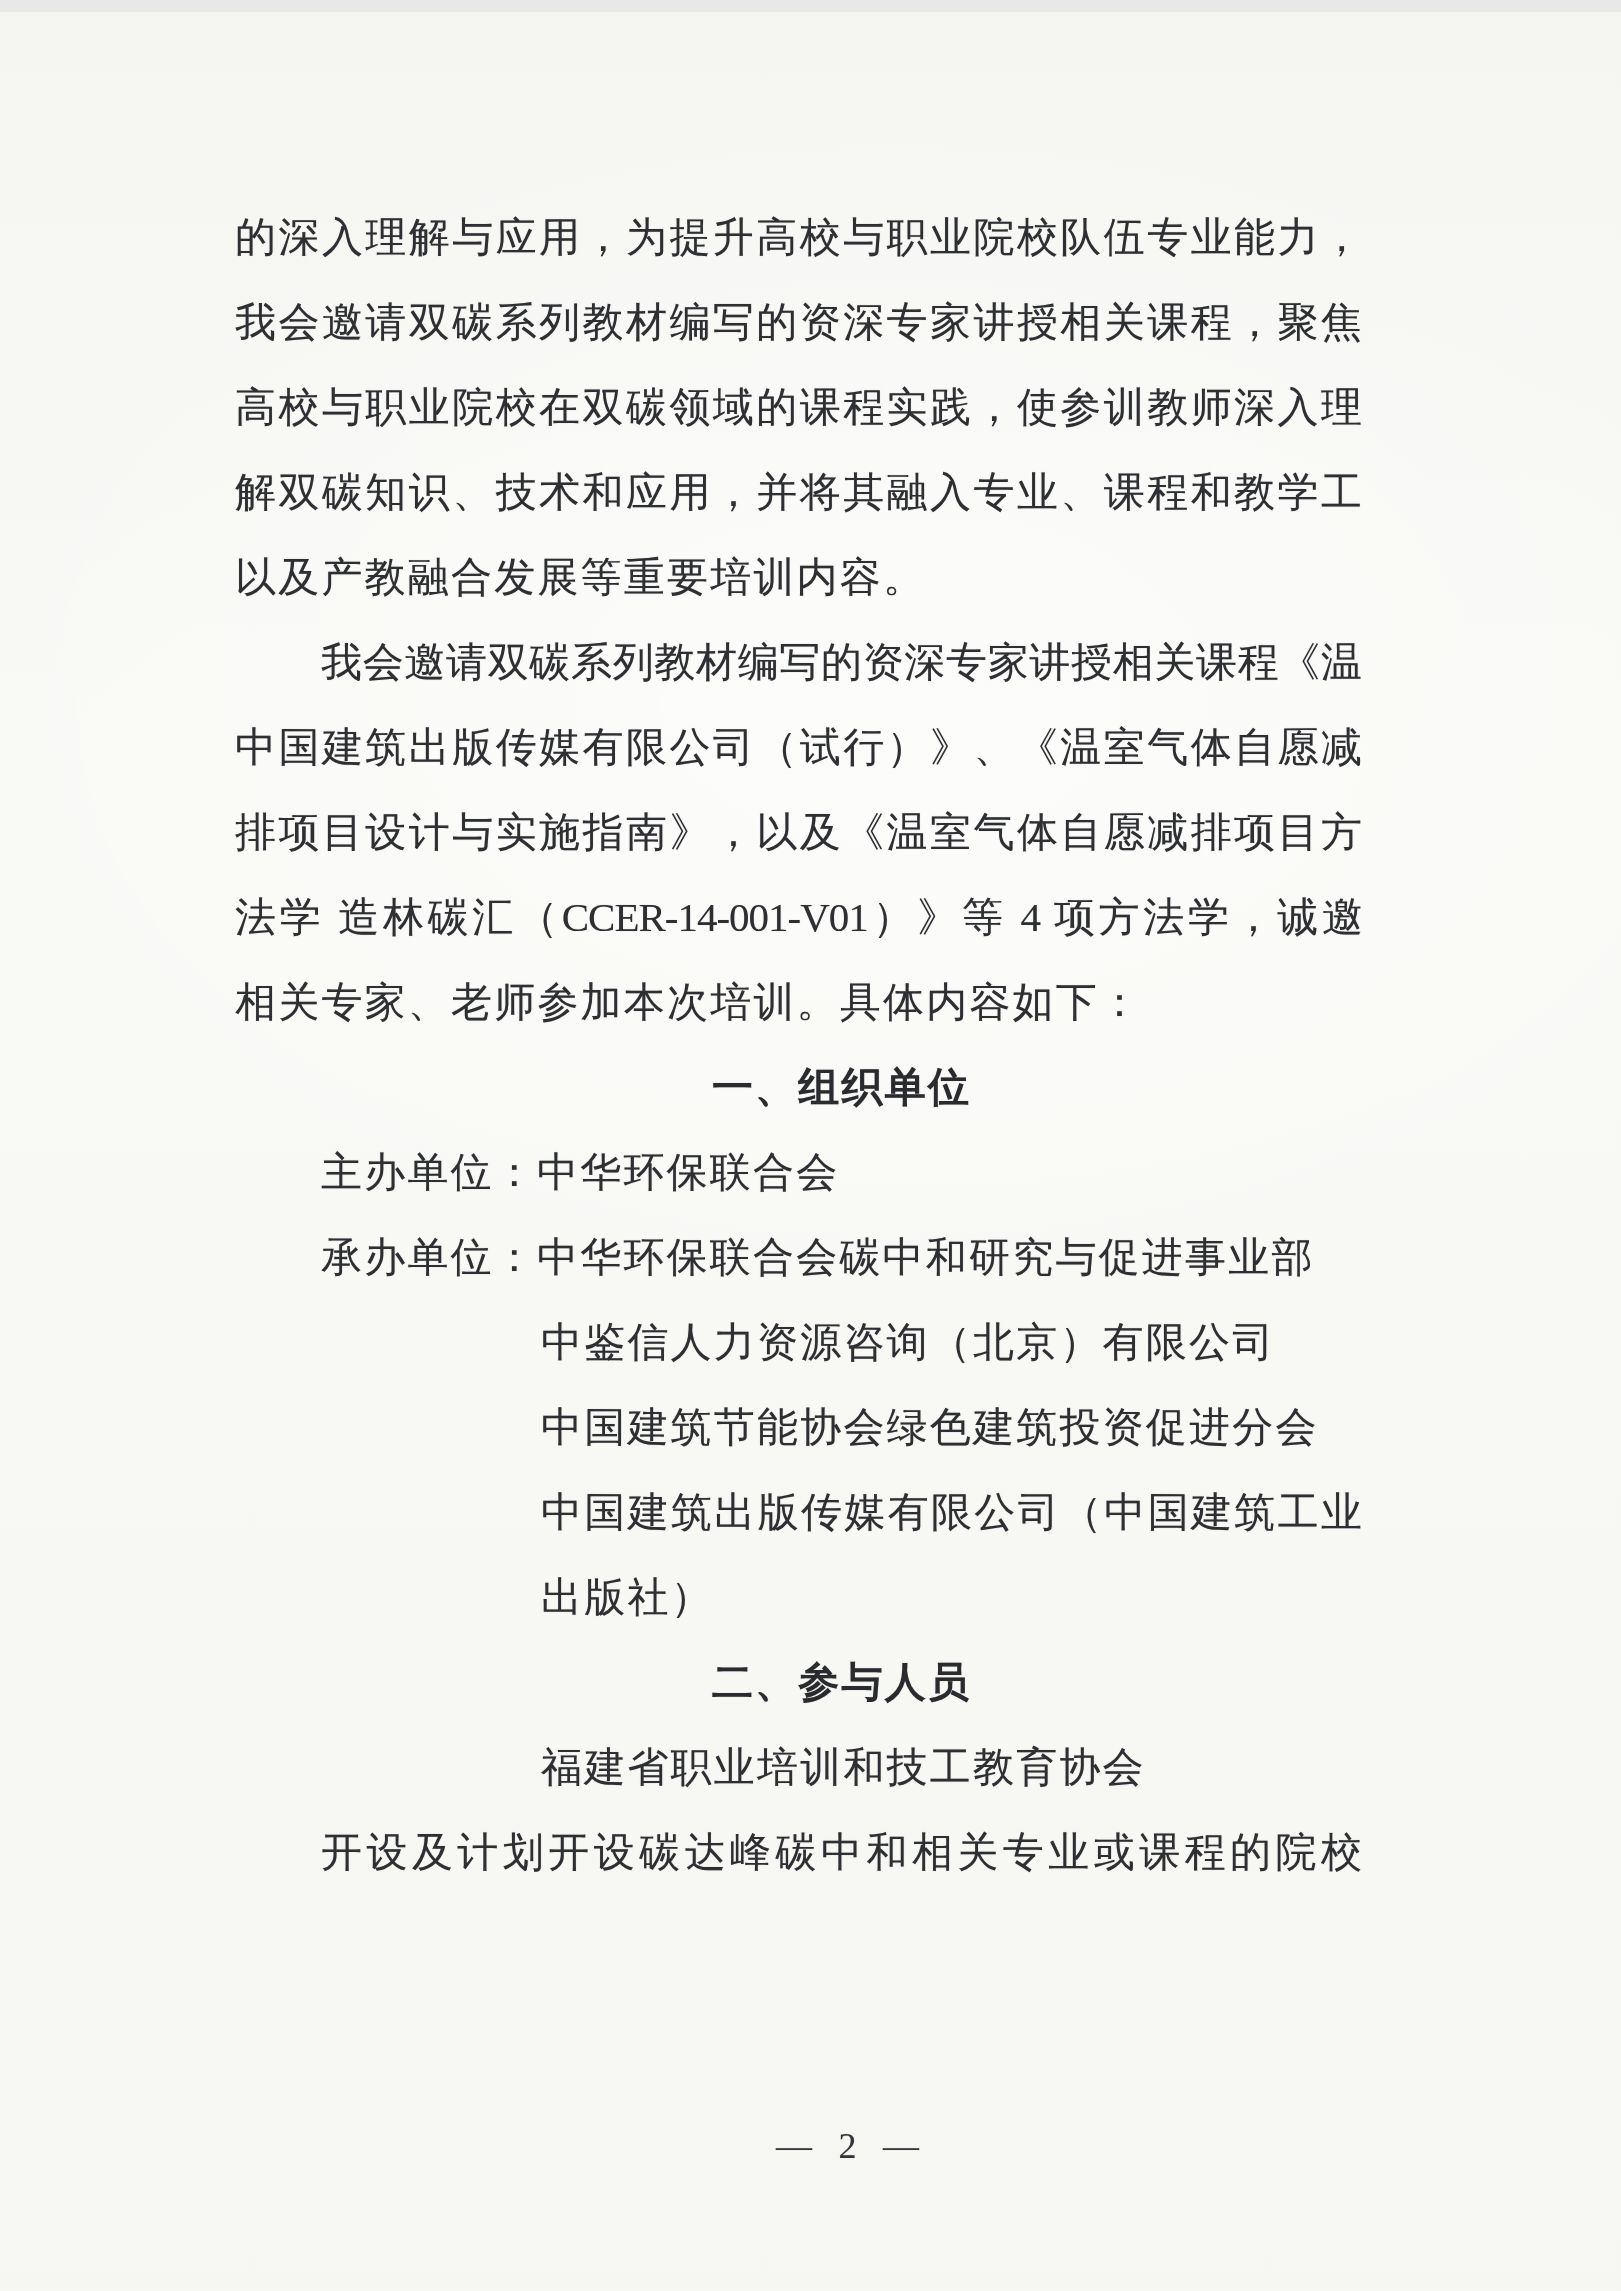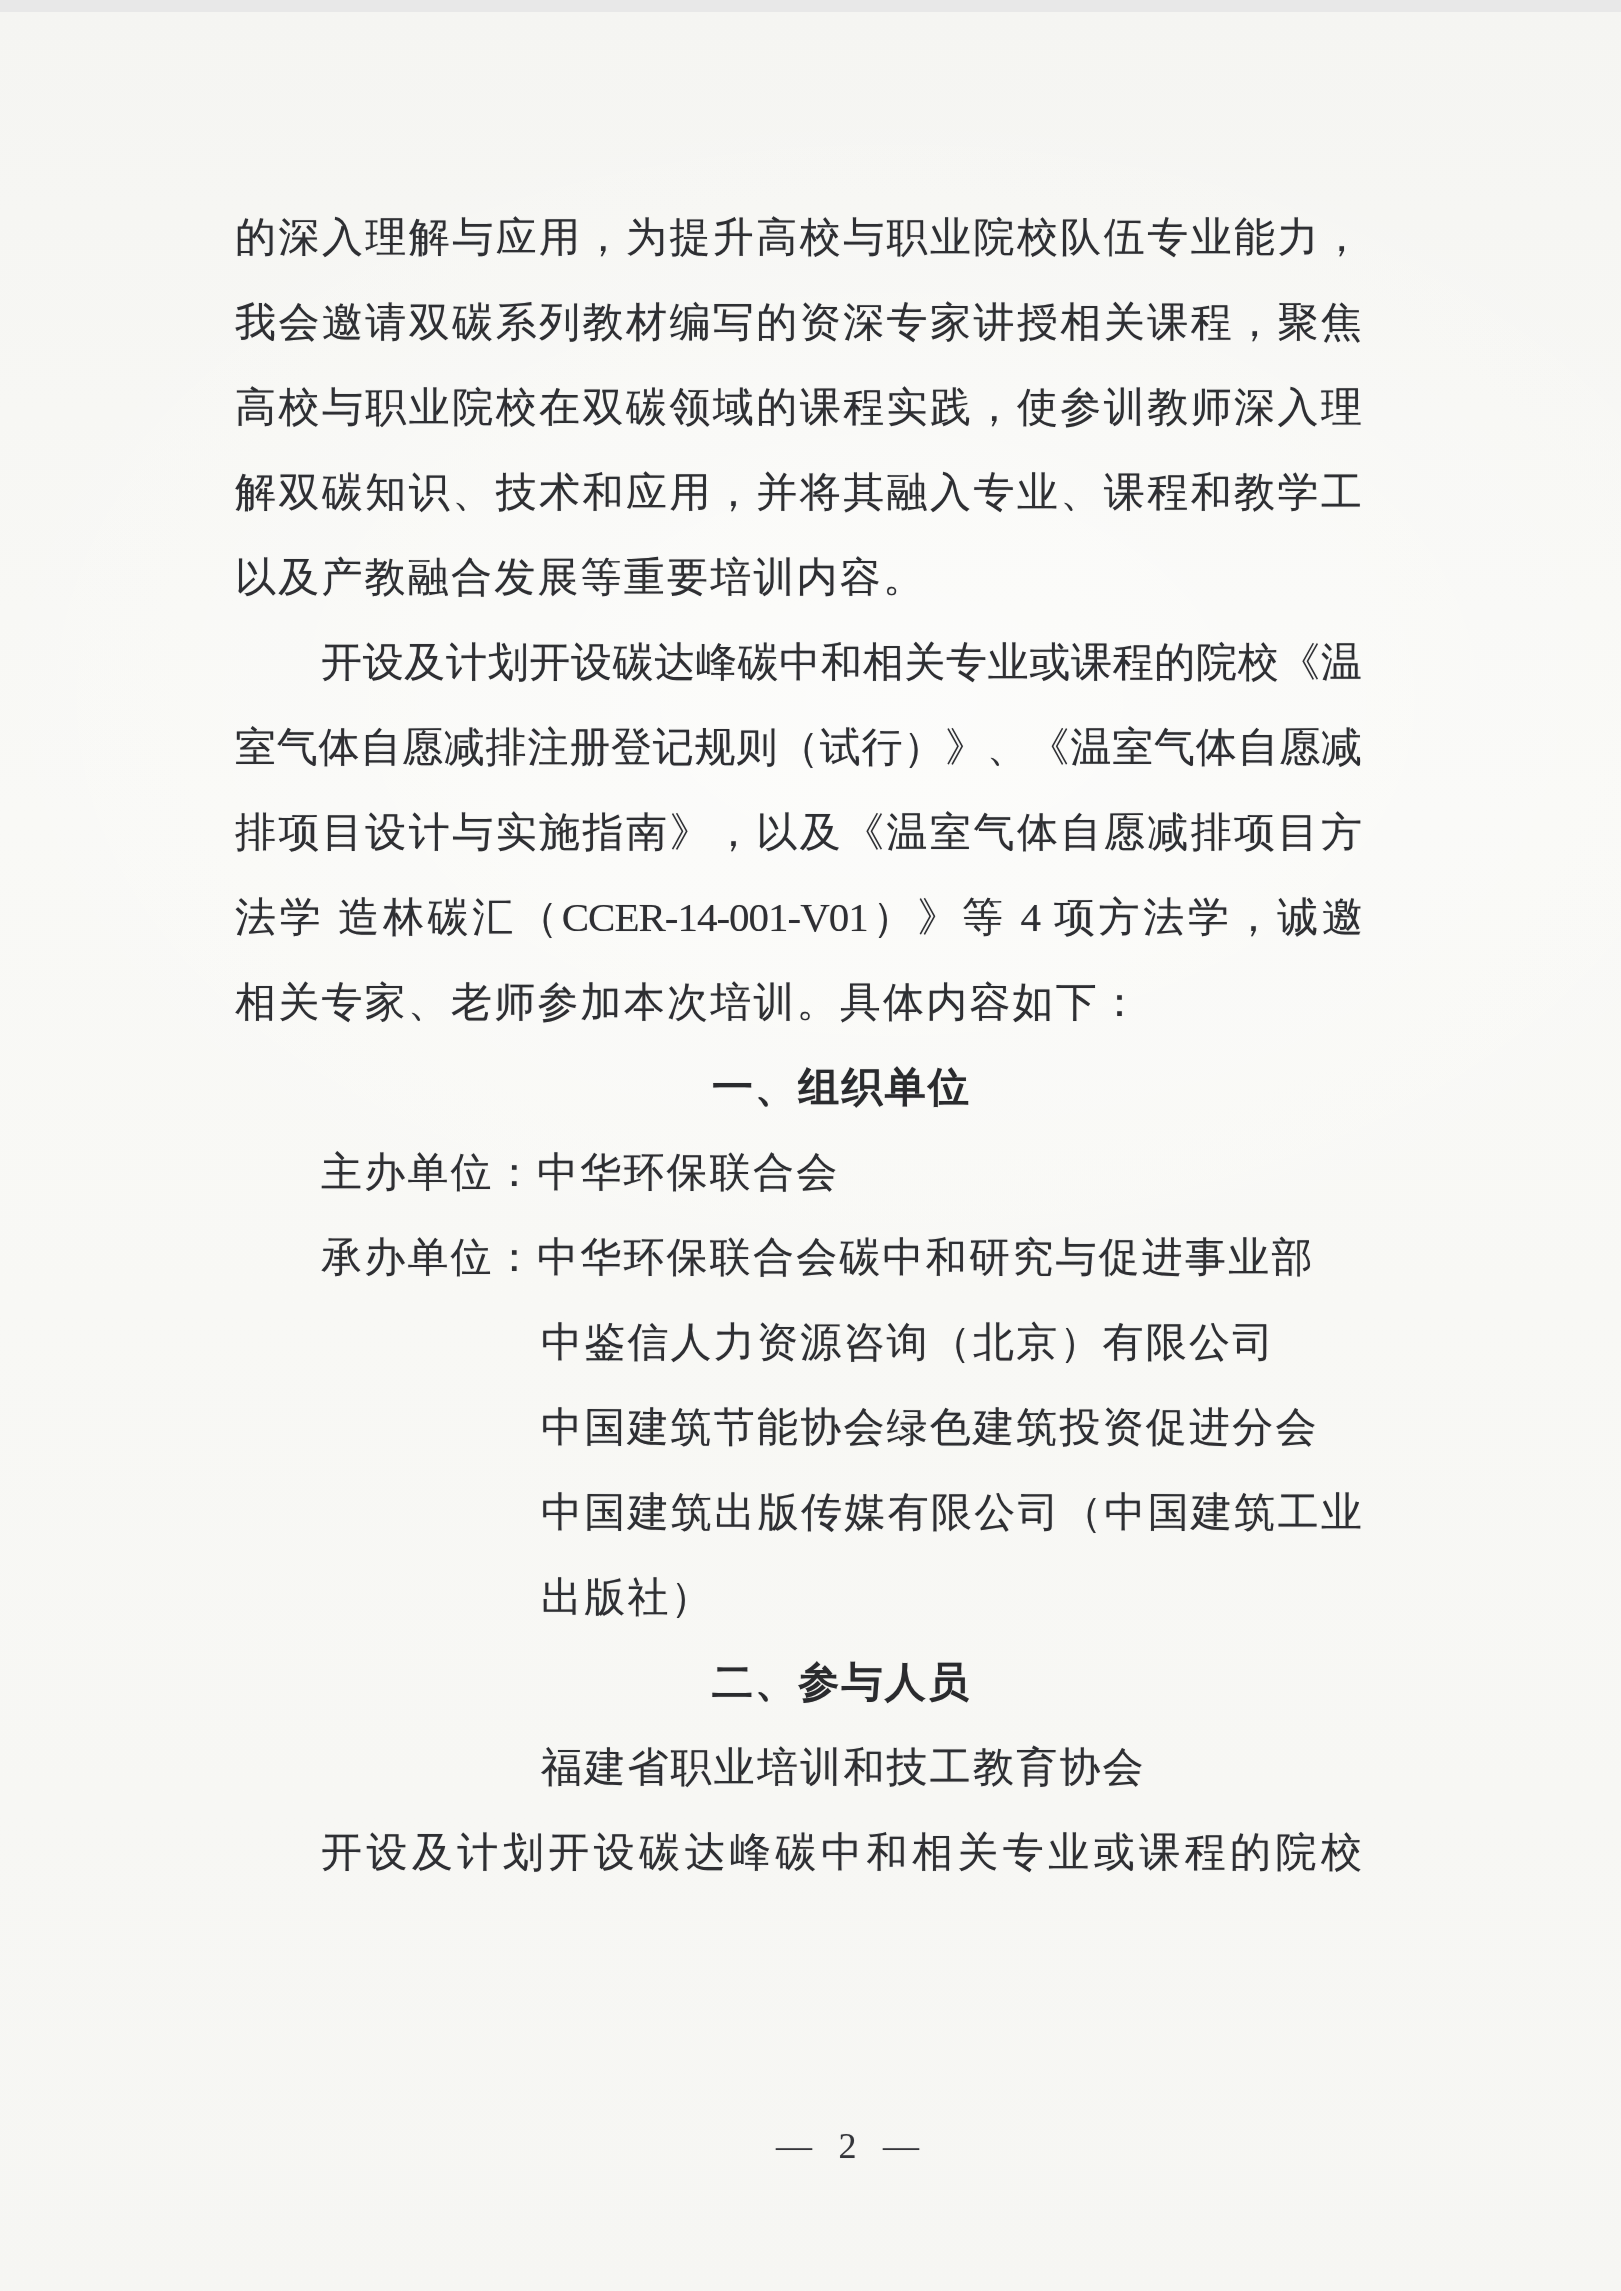--- a/index.html
+++ b/index.html
@@ -73,22 +73,22 @@
 </head>
 <body>
 
 <div class="page">
   <main class="content">
     <div class="line fill">的深入理解与应用，为提升高校与职业院校队伍专业能力，</div>
     <div class="line fill">我会邀请双碳系列教材编写的资深专家讲授相关课程，聚焦</div>
     <div class="line fill">高校与职业院校在双碳领域的课程实践，使参训教师深入理</div>
     <div class="line fill">解双碳知识、技术和应用，并将其融入专业、课程和教学工</div>
     <div class="line">以及产教融合发展等重要培训内容。</div>
-    <div class="line indent fill">开设及计划开设碳达峰碳中和相关专业或课程的院校《温</div>
-    <div class="line fill">室气体自愿减排注册登记规则（试行）》、《温室气体自愿减</div>
+    <div class="line indent fill">我会邀请双碳系列教材编写的资深专家讲授相关课程《温</div>
+    <div class="line fill">中国建筑出版传媒有限公司（试行）》、《温室气体自愿减</div>
     <div class="line fill">排项目设计与实施指南》，以及《温室气体自愿减排项目方</div>
     <div class="line fill tight">法学 造林碳汇（CCER-14-001-V01）》等 4 项方法学，诚邀</div>
     <div class="line">相关专家、老师参加本次培训。具体内容如下：</div>
     <div class="line indent heading">一、组织单位</div>
     <div class="line indent">主办单位：中华环保联合会</div>
     <div class="line indent">承办单位：中华环保联合会碳中和研究与促进事业部</div>
     <div class="line cont">中鉴信人力资源咨询（北京）有限公司</div>
     <div class="line cont">中国建筑节能协会绿色建筑投资促进分会</div>
     <div class="line cont fill">中国建筑出版传媒有限公司（中国建筑工业</div>
     <div class="line cont">出版社）</div>

